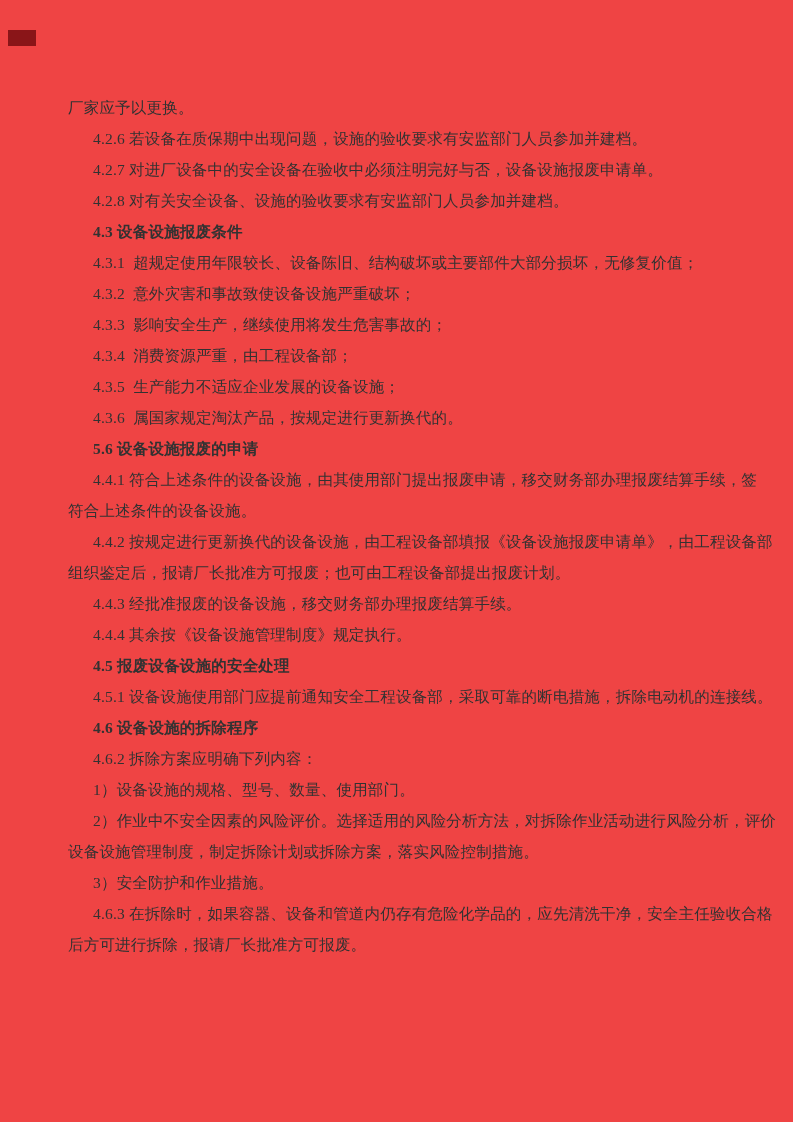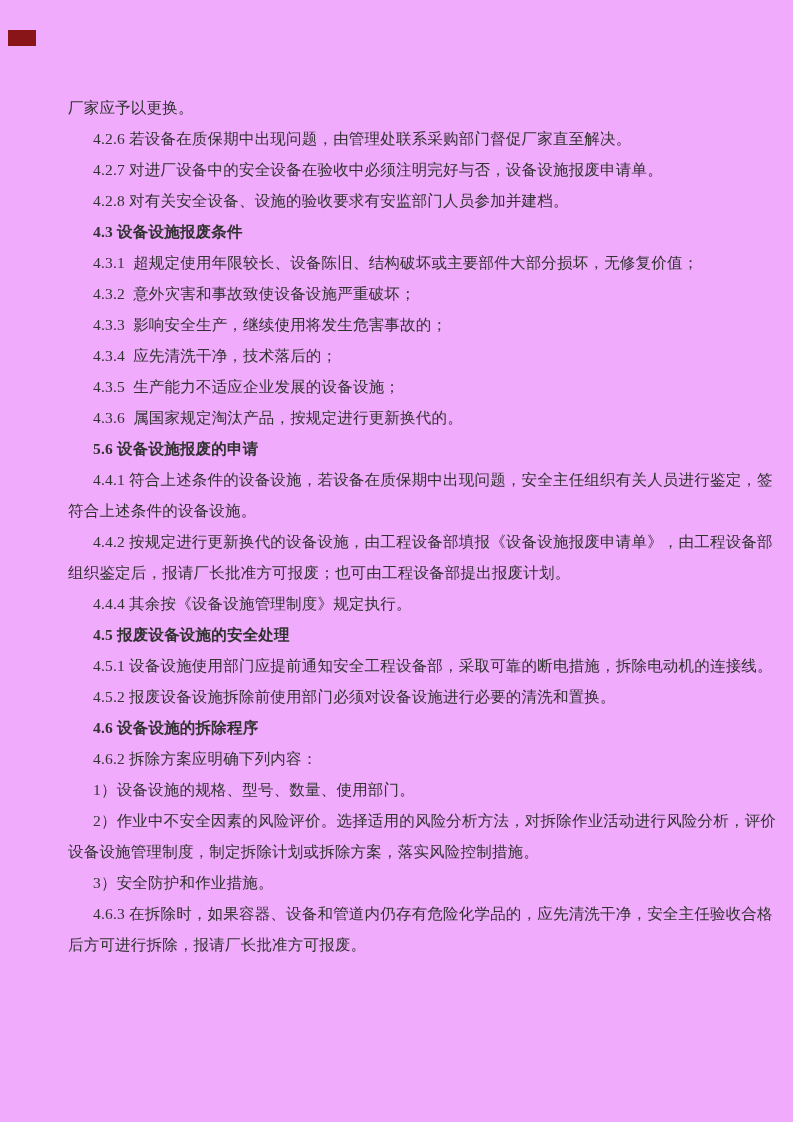--- a/index.html
+++ b/index.html
@@ -40,43 +40,43 @@
   .line.indent {
     padding-left: 25px;
   }
   .line.bold {
     font-weight: bold;
   }
 </style>
 </head>
 <body>
 
-<div class="page" style="background: #f0abfc; color: rgb(50, 50, 50); text-decoration: underline;">
+<div class="page" style="background: #ef4444; color: rgb(50, 50, 50); text-decoration: underline;">
   <div class="red-mark" style="background: rgb(138, 21, 24);"></div>
   <div class="content">
       <p class="line">厂家应予以更换。</p>
-      <p class="line indent">4.2.6 若设备在质保期中出现问题，由管理处联系采购部门督促厂家直至解决。</p>
+      <p class="line indent">4.2.6 若设备在质保期中出现问题，设施的验收要求有安监部门人员参加并建档。</p>
       <p class="line indent">4.2.7 对进厂设备中的安全设备在验收中必须注明完好与否，设备设施报废申请单。</p>
       <p class="line indent">4.2.8 对有关安全设备、设施的验收要求有安监部门人员参加并建档。</p>
       <p class="line indent bold">4.3 设备设施报废条件</p>
       <p class="line indent">4.3.1  超规定使用年限较长、设备陈旧、结构破坏或主要部件大部分损坏，无修复价值；</p>
       <p class="line indent">4.3.2  意外灾害和事故致使设备设施严重破坏；</p>
       <p class="line indent">4.3.3  影响安全生产，继续使用将发生危害事故的；</p>
-      <p class="line indent">4.3.4  应先清洗干净，技术落后的；</p>
+      <p class="line indent">4.3.4  消费资源严重，由工程设备部；</p>
       <p class="line indent">4.3.5  生产能力不适应企业发展的设备设施；</p>
       <p class="line indent">4.3.6  属国家规定淘汰产品，按规定进行更新换代的。</p>
       <p class="line indent bold">5.6 设备设施报废的申请</p>
-      <p class="line indent">4.4.1 符合上述条件的设备设施，若设备在质保期中出现问题，安全主任组织有关人员进行鉴定，签</p>
+      <p class="line indent">4.4.1 符合上述条件的设备设施，由其使用部门提出报废申请，移交财务部办理报废结算手续，签</p>
       <p class="line">符合上述条件的设备设施。</p>
       <p class="line indent">4.4.2 按规定进行更新换代的设备设施，由工程设备部填报《设备设施报废申请单》，由工程设备部</p>
       <p class="line">组织鉴定后，报请厂长批准方可报废；也可由工程设备部提出报废计划。</p>
+      <p class="line indent">4.4.3 经批准报废的设备设施，移交财务部办理报废结算手续。</p>
       <p class="line indent">4.4.4 其余按《设备设施管理制度》规定执行。</p>
       <p class="line indent bold">4.5 报废设备设施的安全处理</p>
       <p class="line indent">4.5.1 设备设施使用部门应提前通知安全工程设备部，采取可靠的断电措施，拆除电动机的连接线。</p>
-      <p class="line indent">4.5.2 报废设备设施拆除前使用部门必须对设备设施进行必要的清洗和置换。</p>
       <p class="line indent bold">4.6 设备设施的拆除程序</p>
       <p class="line indent">4.6.2 拆除方案应明确下列内容：</p>
       <p class="line indent">1）设备设施的规格、型号、数量、使用部门。</p>
       <p class="line indent">2）作业中不安全因素的风险评价。选择适用的风险分析方法，对拆除作业活动进行风险分析，评价</p>
       <p class="line">设备设施管理制度，制定拆除计划或拆除方案，落实风险控制措施。</p>
       <p class="line indent">3）安全防护和作业措施。</p>
       <p class="line indent">4.6.3 在拆除时，如果容器、设备和管道内仍存有危险化学品的，应先清洗干净，安全主任验收合格</p>
       <p class="line">后方可进行拆除，报请厂长批准方可报废。</p>
     </div>
 </div>

